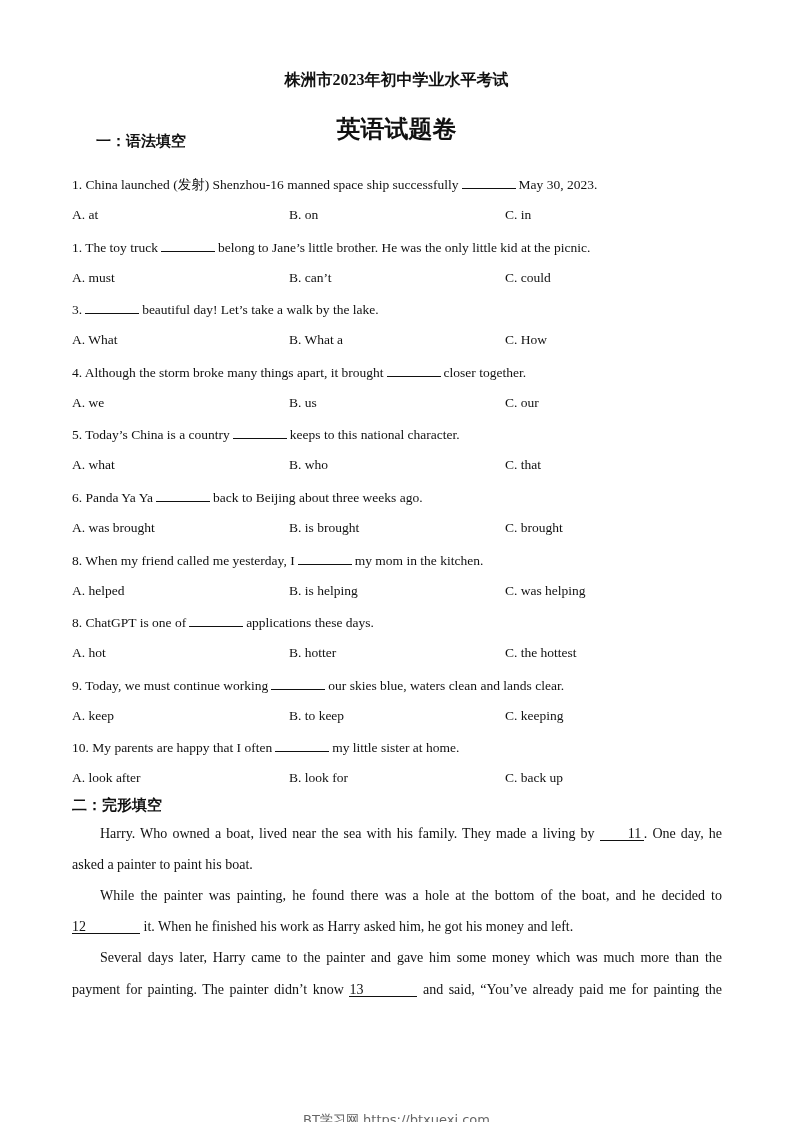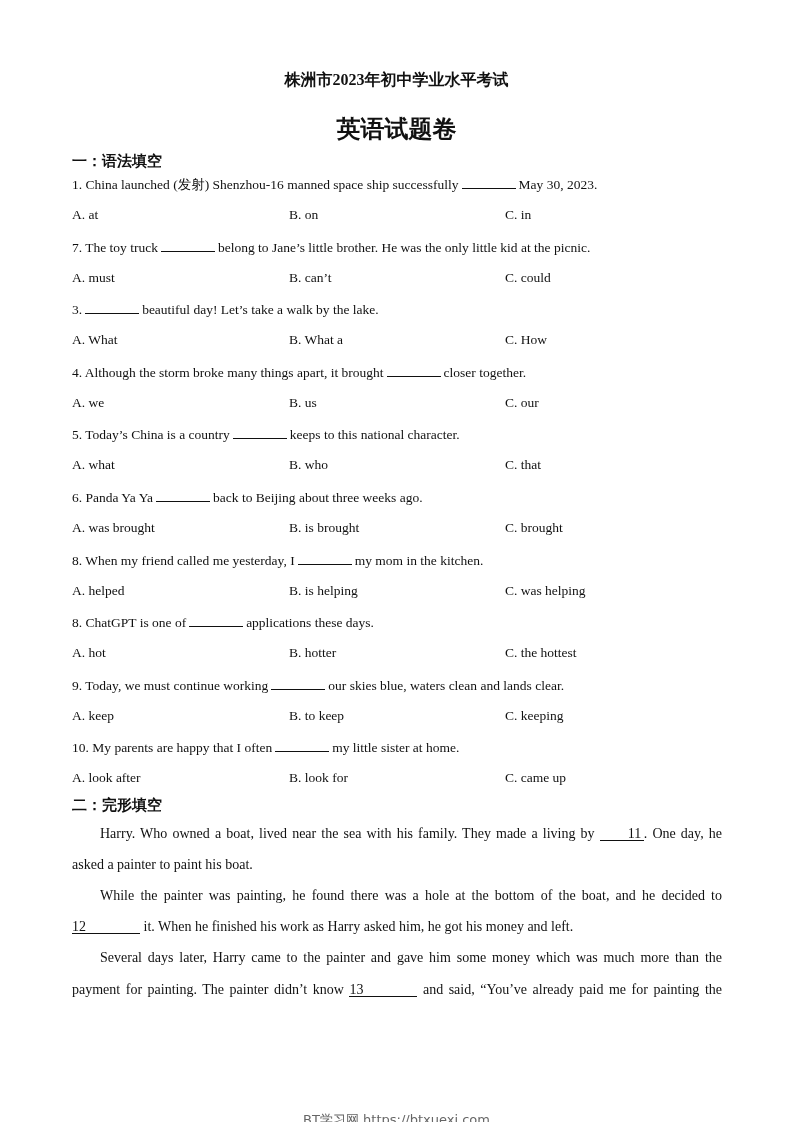--- a/index.html
+++ b/index.html
@@ -18,28 +18,28 @@
   .nblank { display: inline-block; border-bottom: 1.2px solid #111; text-align: center; width: 42px; padding: 0 0; line-height: 13px; }
   .footer { position: absolute; top: 1071px; left: 0; width: 793px; text-align: center;
             font-family: "DejaVu Sans", "Liberation Sans", sans-serif; font-size: 13px; color: #666; margin-top: 40px; }
 </style>
 </head>
 <body>
 
 <div class="title title1">株洲市2023年初中学业水平考试</div>
 <div class="title title2">英语试题卷</div>
 
-<div class="section" style="top:152px;">一：语法填空</div>
+<div class="section" style="top:132px;margin-left:24px;">一：语法填空</div>
 
 <div id="questions">
     <div class="line" style="top: 176px;"><span>1. China launched (发射) Shenzhou-16 manned space ship successfully</span><span class="blank"></span><span>May 30, 2023.</span></div>
     <div class="opt" style="top: 207px; left: 72px;">A. at</div>
     <div class="opt" style="top: 207px; left: 289px;">B. on</div>
     <div class="opt" style="top: 207px; left: 505px;">C. in</div>
-    <div class="line" style="top: 238.6px;"><span>7. The toy truck</span><span class="blank"></span><span>belong to Jane’s little brother. He was the only little kid at the picnic.</span></div>
+    <div class="line" style="top: 238.6px;"><span>1. The toy truck</span><span class="blank"></span><span>belong to Jane’s little brother. He was the only little kid at the picnic.</span></div>
     <div class="opt" style="top: 269.6px; left: 72px;">A. must</div>
     <div class="opt" style="top: 269.6px; left: 289px;">B. can’t</div>
     <div class="opt" style="top: 269.6px; left: 505px;">C. could</div>
     <div class="line" style="top: 301.2px;"><span>3.</span><span class="blank"></span><span>beautiful day! Let’s take a walk by the lake.</span></div>
     <div class="opt" style="top: 332.2px; left: 72px;">A. What</div>
     <div class="opt" style="top: 332.2px; left: 289px;">B. What a</div>
     <div class="opt" style="top: 332.2px; left: 505px;">C. How</div>
     <div class="line" style="top: 363.8px;"><span>4. Although the storm broke many things apart, it brought</span><span class="blank"></span><span>closer together.</span></div>
     <div class="opt" style="top: 394.8px; left: 72px;">A. we</div>
     <div class="opt" style="top: 394.8px; left: 289px;">B. us</div>
@@ -60,21 +60,21 @@
     <div class="opt" style="top: 645.2px; left: 72px;">A. hot</div>
     <div class="opt" style="top: 645.2px; left: 289px;">B. hotter</div>
     <div class="opt" style="top: 645.2px; left: 505px;">C. the hottest</div>
     <div class="line" style="top: 676.8px;"><span>9. Today, we must continue working</span><span class="blank"></span><span>our skies blue, waters clean and lands clear.</span></div>
     <div class="opt" style="top: 707.8px; left: 72px;">A. keep</div>
     <div class="opt" style="top: 707.8px; left: 289px;">B. to keep</div>
     <div class="opt" style="top: 707.8px; left: 505px;">C. keeping</div>
     <div class="line" style="top: 739.4px;"><span>10. My parents are happy that I often</span><span class="blank"></span><span>my little sister at home.</span></div>
     <div class="opt" style="top: 770.4px; left: 72px;">A. look after</div>
     <div class="opt" style="top: 770.4px; left: 289px;">B. look for</div>
-    <div class="opt" style="top: 770.4px; left: 505px;">C. came up</div>
+    <div class="opt" style="top: 770.4px; left: 505px;">C. back up</div>
   </div>
 
 <div class="section" style="top:796px;">二：完形填空</div>
 
 <div class="para" style="top:826px; text-indent:28px;">
   <span>Harry. Who owned a boat, lived near the sea with his family. They made a living by</span>
   <span class="nblank" style="width:44px">11</span><span>. One day, he</span>
 </div>
 <div class="para last" style="top:857px;">asked a painter to paint his boat.</div>
 

